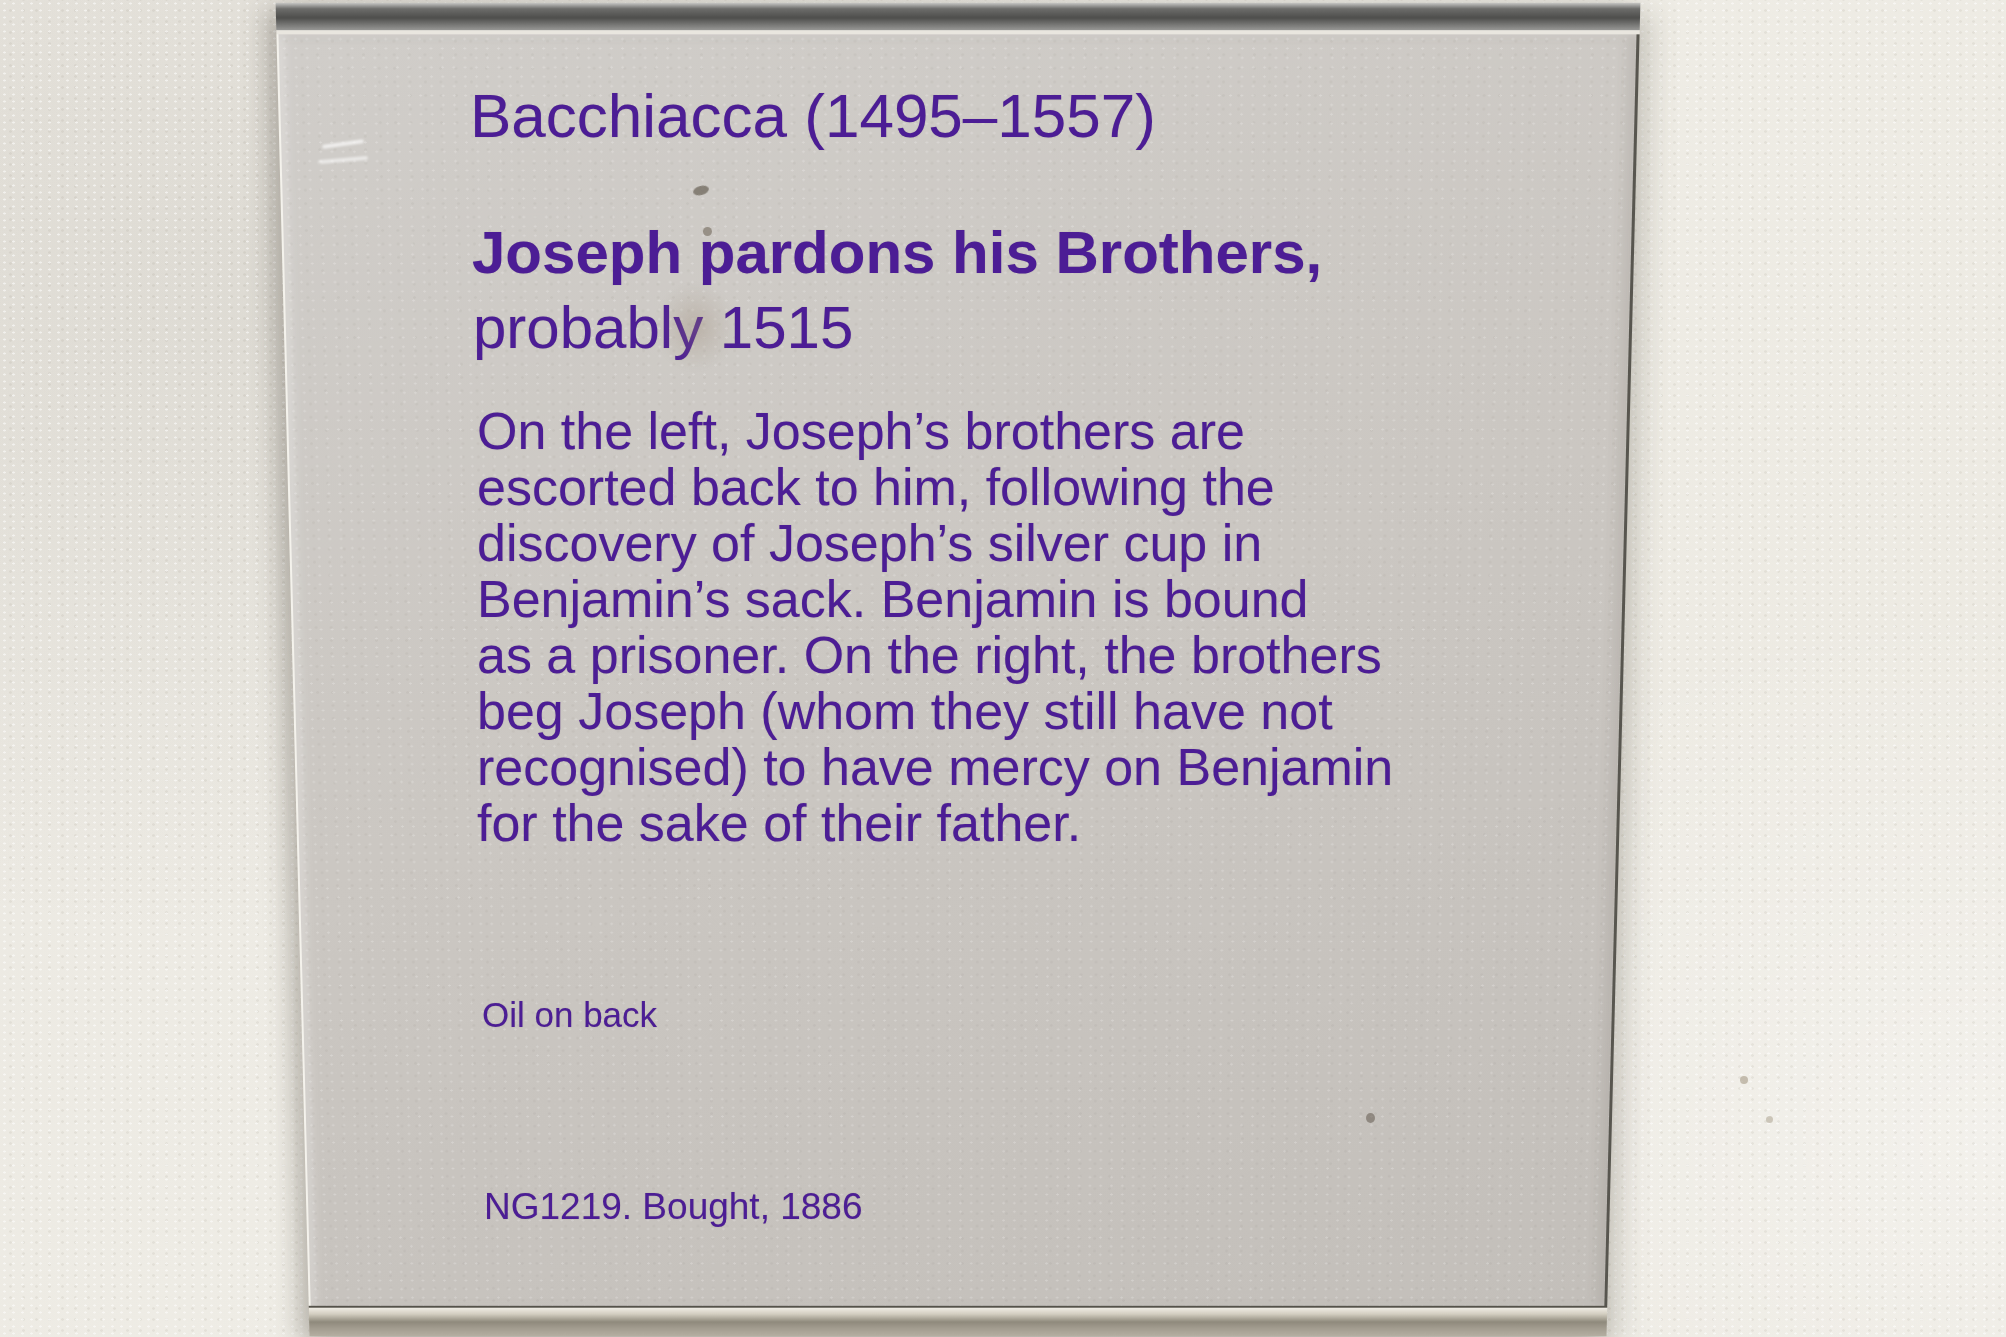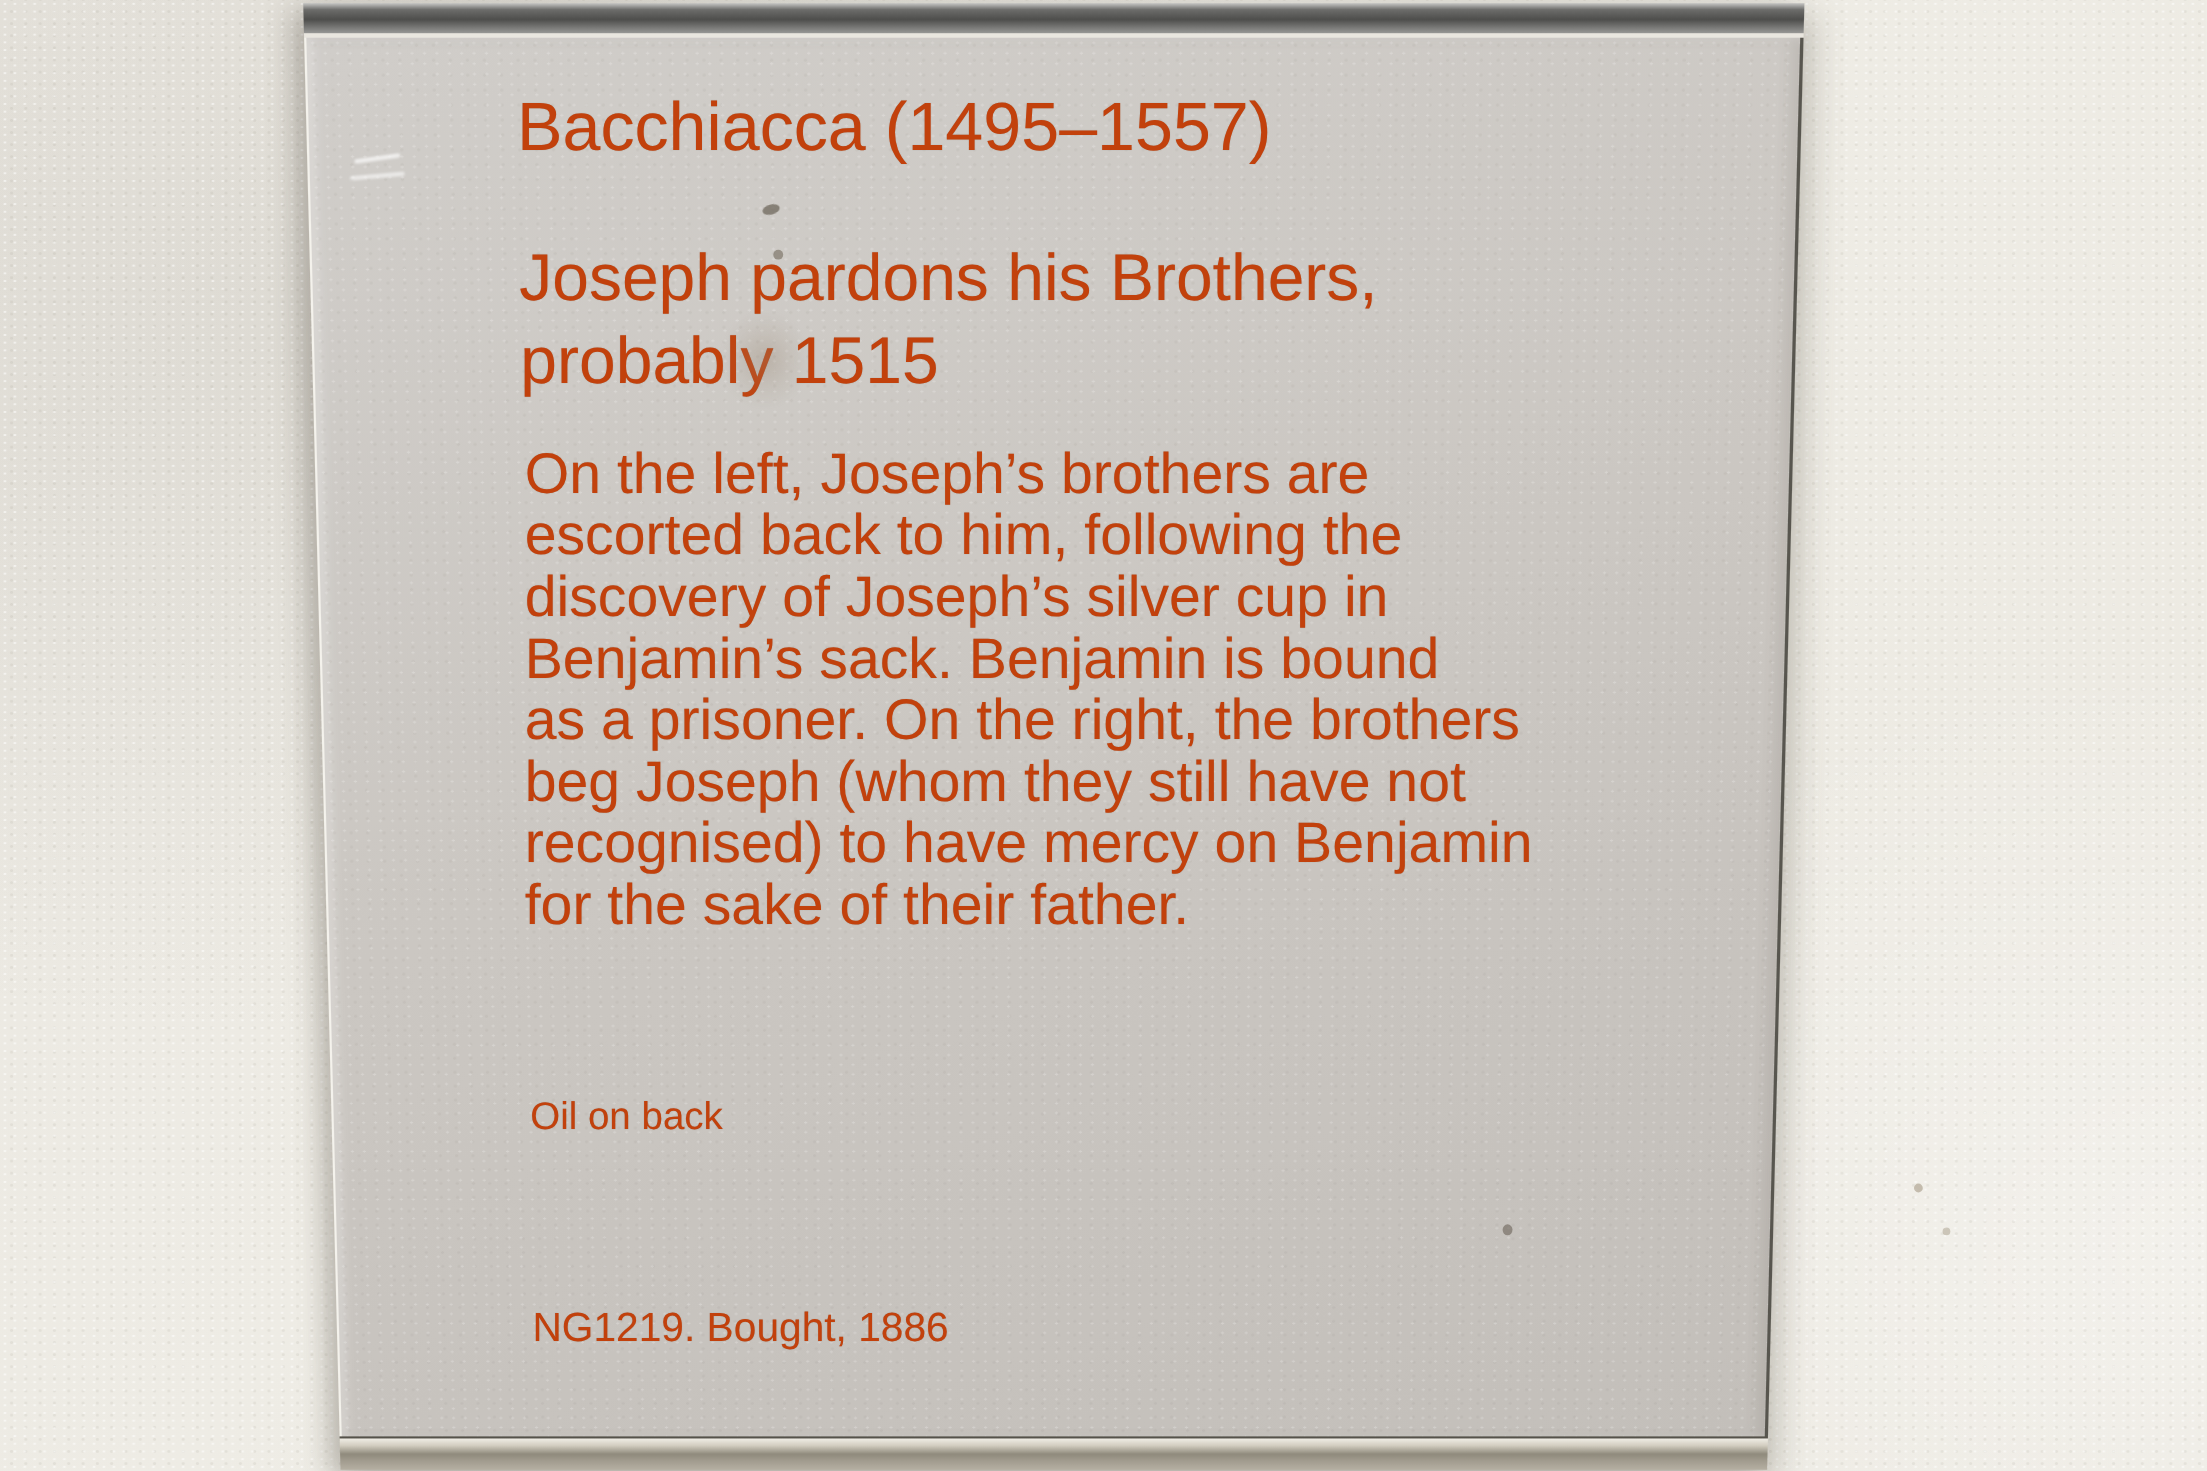--- a/index.html
+++ b/index.html
@@ -74,27 +74,27 @@
     left: 0; bottom: 0; right: 0;
     height: 30px;
     background: linear-gradient(180deg, #f0ede5 0%, #d3cec1 22%, #8f8a7c 50%, #a29c8f 72%, #b5afa2 100%);
     border-top: 2px solid #55524a;
   }
 
   
   .text-layer {
     position: absolute;
     inset: 0;
-    color: #c2410c;
+    color: #4c1d95;
     text-shadow: 0 0 1px rgba(70,65,60,0.30);
   }
   .text-layer > div { position: absolute; white-space: nowrap; }
 
   .artist     { left: 470px; top: 80px;  font-size: 62px; }
-  .title-bold { left: 472px; top: 218px; font-size: 60px; font-weight: 400; }
+  .title-bold { left: 472px; top: 218px; font-size: 60px; font-weight: 700; }
   .title-date { left: 473px; top: 293px; font-size: 60px; }
   .description{
     left: 477px; top: 403px;
     font-size: 52px;
     line-height: 56px;
     white-space: pre-line !important;
   }
   .medium     { left: 482px; top: 995px;  font-size: 35px; }
   .credit     { left: 484px; top: 1186px; font-size: 37px; }
 

